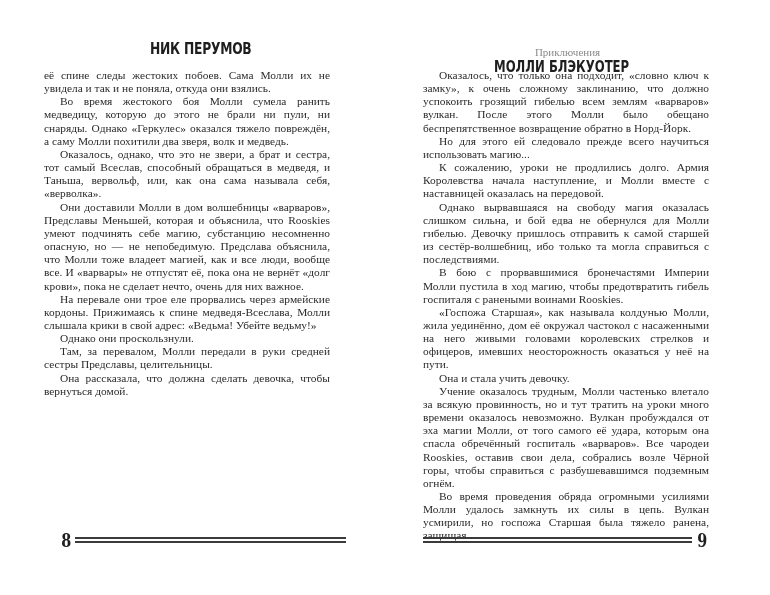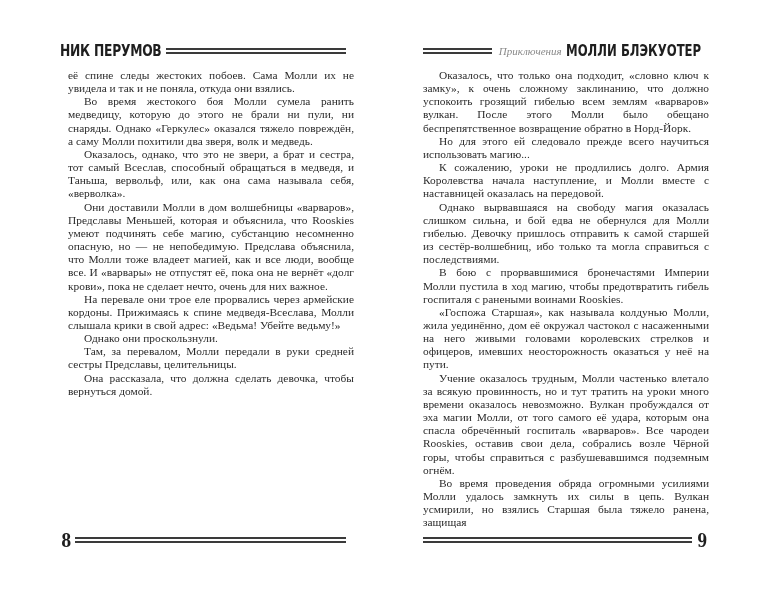--- a/index.html
+++ b/index.html
@@ -1,35 +1,35 @@
 <!DOCTYPE html>
 <html><head>
 <meta charset="utf-8">
 <style>
   html, body { margin: 0; padding: 0; background: #ffffff; }
   body { width: 770px; height: 595px; position: relative; overflow: hidden;
          font-family: "Liberation Serif", "DejaVu Serif", serif; color: #2b2b2b; }
   .page { position: absolute; top: 0; height: 595px; width: 385px; }
   .page.left { left: 0; }
   .page.right { left: 385px; }
-  .header { position: absolute; top: 40px; height: 22px; display: flex; align-items: center; }
+  .header { position: absolute; top: 40px; height: 22px; display: flex; align-items: center; flex-direction: column; }
   .page.left .header { left: 60px; width: 286px; }
   .page.right .header { left: 38px; width: 286px; }
   .author { font-family: "DejaVu Sans", sans-serif; font-weight: bold; font-size: 15px;
             letter-spacing: -0.3px; color: #1e1e1e; transform: scaleX(0.82); transform-origin: left center;
             white-space: nowrap; margin-right: -18px; }
   .rule { flex: 1; height: 0; border-top: 2px solid #3a3a3a; border-bottom: 2px solid #3a3a3a;
           padding-top: 1.5px; box-sizing: content-box; }
-  .series { font-family: "Liberation Serif", serif; font-style: italic; font-size: 11px; color: #8a8a8a;
+  .series { font-family: "Liberation Serif", serif; font-size: 11px; color: #8a8a8a;
             margin-left: 7px; margin-right: 4px; white-space: nowrap; }
   .booktitle { font-family: "DejaVu Sans", sans-serif; font-weight: bold; font-size: 15px; color: #1e1e1e;
                transform: scaleX(0.78); transform-origin: left center; white-space: nowrap; margin-right: -30px; }
   .text { position: absolute; top: 69px; width: 286px; font-size: 11.4px; line-height: 13.15px;
           text-align: justify; }
-  .page.left .text { left: 68px; }
+  .page.left .text { left: 44px; }
   .page.right .text { left: 38px; font-family: Liberation Serif, serif; }
   .text p { margin: 0; text-indent: 16px; hyphens: manual; }
   .text p.cont { text-indent: 0; }
   .footer { position: absolute; top: 528px; height: 24px; display: flex; align-items: center; }
   .page.left .footer { left: 60px; width: 286px; }
   .page.right .footer { left: 38px; width: 286px; }
   .pagenum { font-family: "DejaVu Serif", serif; font-weight: bold; font-size: 18px; color: #1e1e1e;
              transform: scaleX(0.8); }
   .page.left .pagenum { margin-right: 2px; }
   .page.right .pagenum { margin-left: 4px; }
@@ -64,20 +64,21 @@
     <span class="series">Приключения</span>
     <span class="booktitle">МОЛЛИ БЛЭКУОТЕР</span>
   </div>
   <div class="text">
     <p>Оказалось, что только она подходит, «словно ключ к замку», к очень сложному заклинанию, что должно успокоить грозящий гибелью всем землям «варваров» вулкан. После этого Молли было обещано беспрепятственное возвращение обратно в Норд-Йорк.</p>
     <p>Но для этого ей следовало прежде всего научиться использовать магию...</p>
     <p>К сожалению, уроки не продлились долго. Армия Королевства начала наступление, и Молли вместе с наставницей оказалась на передовой.</p>
     <p>Однако вырвавшаяся на свободу магия оказалась слишком сильна, и бой едва не обернулся для Молли гибелью. Девочку пришлось отправить к самой старшей из сестёр-волшебниц, ибо только та могла справиться с последствиями.</p>
     <p>В бою с прорвавшимися бронечастями Империи Молли пустила в ход магию, чтобы предотвратить гибель госпиталя с ранеными воинами Rooskies.</p>
     <p>«Госпожа Старшая», как называла колдунью Молли, жила уединённо, дом её окружал частокол с насаженными на него живыми головами королевских стрелков и офицеров, имевших неосторожность оказаться у неё на пути.</p>
+    <p>Она и стала учить девочку.</p>
     <p>Учение оказалось трудным, Молли частенько влетало за всякую провинность, но и тут тратить на уроки много времени оказалось невозможно. Вулкан пробуждался от эха магии Молли, от того самого её удара, которым она спасла обречённый госпиталь «варваров». Все чародеи Rooskies, оставив свои дела, собрались возле Чёрной горы, чтобы справиться с разбушевавшимся подземным огнём.</p>
-    <p>Во время проведения обряда огромными усилиями Молли удалось замкнуть их силы в цепь. Вулкан усмирили, но взялись Старшая была тяжело ранена, защищая</p>
+    <p>Во время проведения обряда огромными усилиями Молли удалось замкнуть их силы в цепь. Вулкан усмирили, но госпожа Старшая была тяжело ранена, защищая</p>
   </div>
   <div class="footer">
     <div class="rule"></div>
     <span class="pagenum">9</span>
   </div>
 </div>
 
 </body></html>

